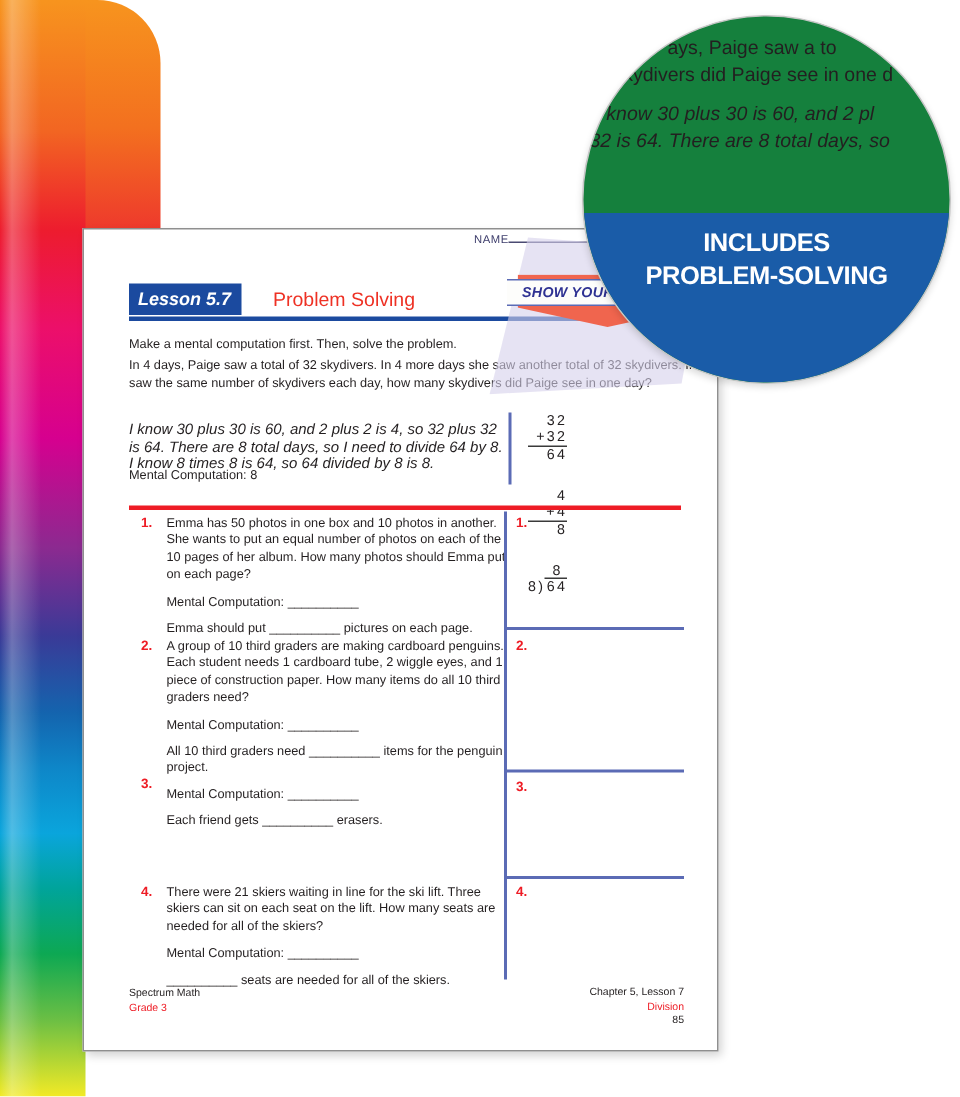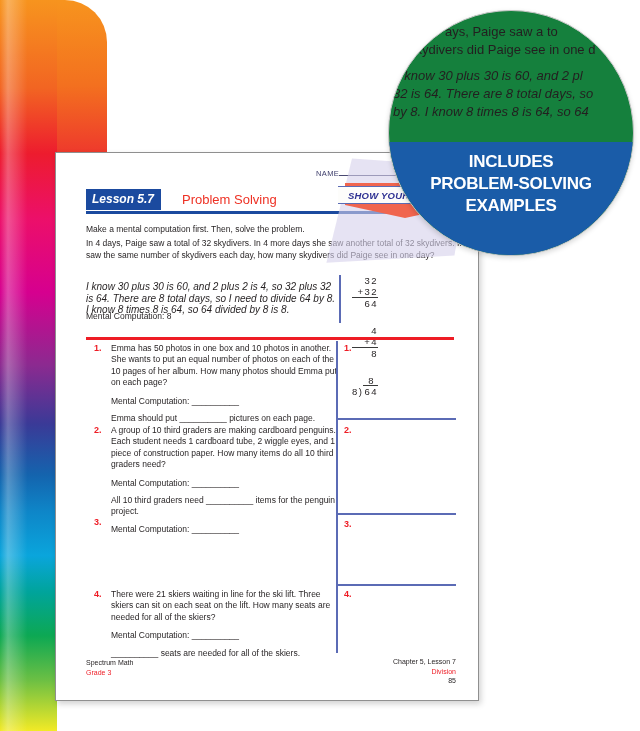--- a/index.html
+++ b/index.html
@@ -22,21 +22,21 @@
   }
   .spine::after{
     content:'';position:absolute;inset:0;
     background:linear-gradient(90deg,rgba(255,255,255,0) 0%,rgba(255,255,255,.28) 14%,rgba(255,255,255,0) 48%);
   }
   
   .page{
     position:absolute;left:55px;top:152px;width:422px;height:547px;z-index:1;
     background:#ffffff;border:1px solid #8f8f8f;box-shadow:2px 3px 6px rgba(0,0,0,.18);
   }
-  .name-row{position:absolute;left:260px;top:15px;font-size:7.5px;color:#3d3d6b;letter-spacing:.4px;}
+  .name-row{position:absolute;left:260px;top:1px;font-size:7.5px;color:#3d3d6b;letter-spacing:.4px;}
   .name-underline{display:inline-block;width:100px;border-bottom:1px solid #4a4a72;height:7px;vertical-align:baseline;}
   .lesson-box{
     position:absolute;left:30px;top:36px;background:#1B4A9F;color:#fff;
     font-weight:bold;font-style:italic;font-size:12px;padding:3px 7px 4px 6px;white-space:nowrap;
   }
   .lesson-title{position:absolute;left:126px;top:39px;color:#EE3124;font-size:13px;white-space:nowrap;}
   .header-rule{position:absolute;left:30px;top:58px;width:345px;height:3px;background:#1B4A9F;}
   .instructions{position:absolute;left:30px;top:71px;font-size:8.5px;white-space:nowrap;}
   .intro{position:absolute;left:30px;top:85px;width:396px;font-size:8.5px;line-height:11.5px;}
   .example-text{position:absolute;left:30px;top:128px;width:252px;font-size:10px;line-height:11.5px;font-style:italic;}
@@ -152,20 +152,21 @@
   <div class="problem" style="top:272px;">
     <span class="pnum">2.</span>
     <div class="ptext">A group of 10 third graders are making cardboard penguins. Each student needs 1 cardboard tube, 2 wiggle eyes, and 1 piece of construction paper. How many items do all 10 third graders need?</div>
     <div class="pmc">Mental Computation: __________</div>
     <div class="pans">All 10 third graders need __________ items for the penguin project.</div>
   </div>
 
   <div class="problem" style="top:364px;">
     <span class="pnum">3.</span>
     <div class="pmc">Mental Computation: __________</div>
+    <div class="pans">Each friend gets __________ erasers.</div>
   </div>
 
   <div class="problem" style="top:436px;">
     <span class="pnum">4.</span>
     <div class="ptext">There were 21 skiers waiting in line for the ski lift. Three skiers can sit on each seat on the lift. How many seats are needed for all of the skiers?</div>
     <div class="pmc">Mental Computation: __________</div>
     <div class="pans">__________ seats are needed for all of the skiers.</div>
   </div>
 
   <div class="ans-vline"></div>
@@ -196,21 +197,19 @@
     <span>SHOW YOUR WORK</span>
   </div>
 </div>
 
 <div class="badge">
   <div class="mag">
     <div class="m0">ays, Paige saw a to</div>
     <div class="m2">skydivers did Paige see in one d</div>
     <div class="m3">I know 30 plus 30 is 60, and 2 pl</div>
     <div class="m4">32 is 64. There are 8 total days, so</div>
-    <div class="m5">by 8. I know 8 times 8 is 64, so 64</div>
   </div>
   <div class="badge-blue"></div>
   <div class="badge-lines">
     <div>INCLUDES</div>
     <div>PROBLEM-SOLVING</div>
-    <div>EXAMPLES</div>
   </div>
 </div>
 
 </body></html>

